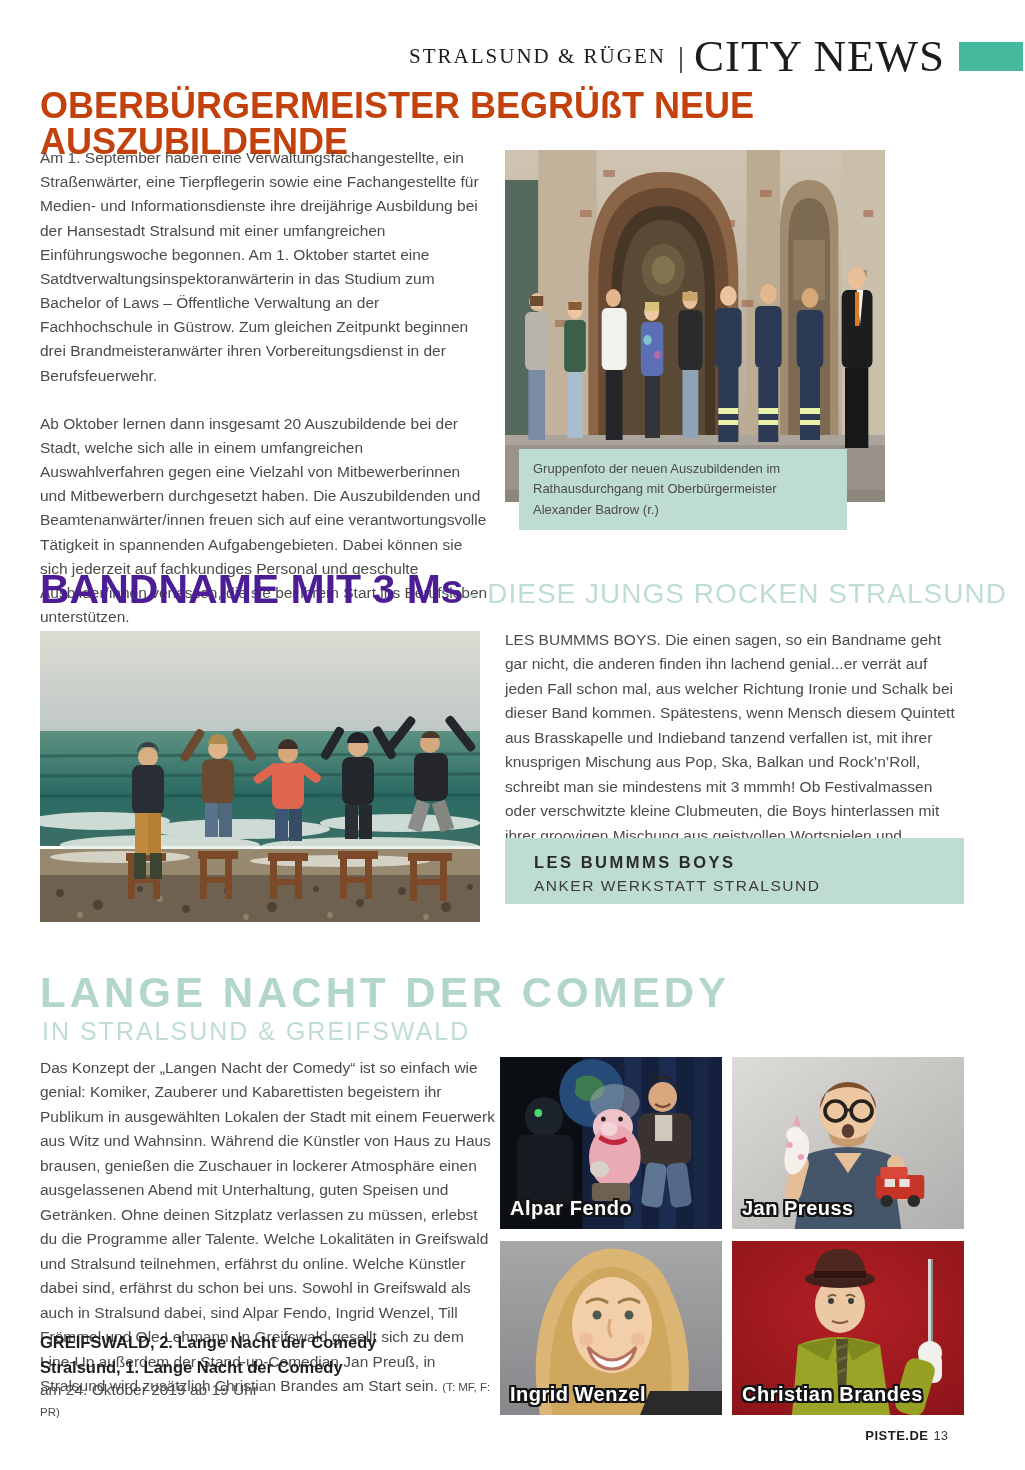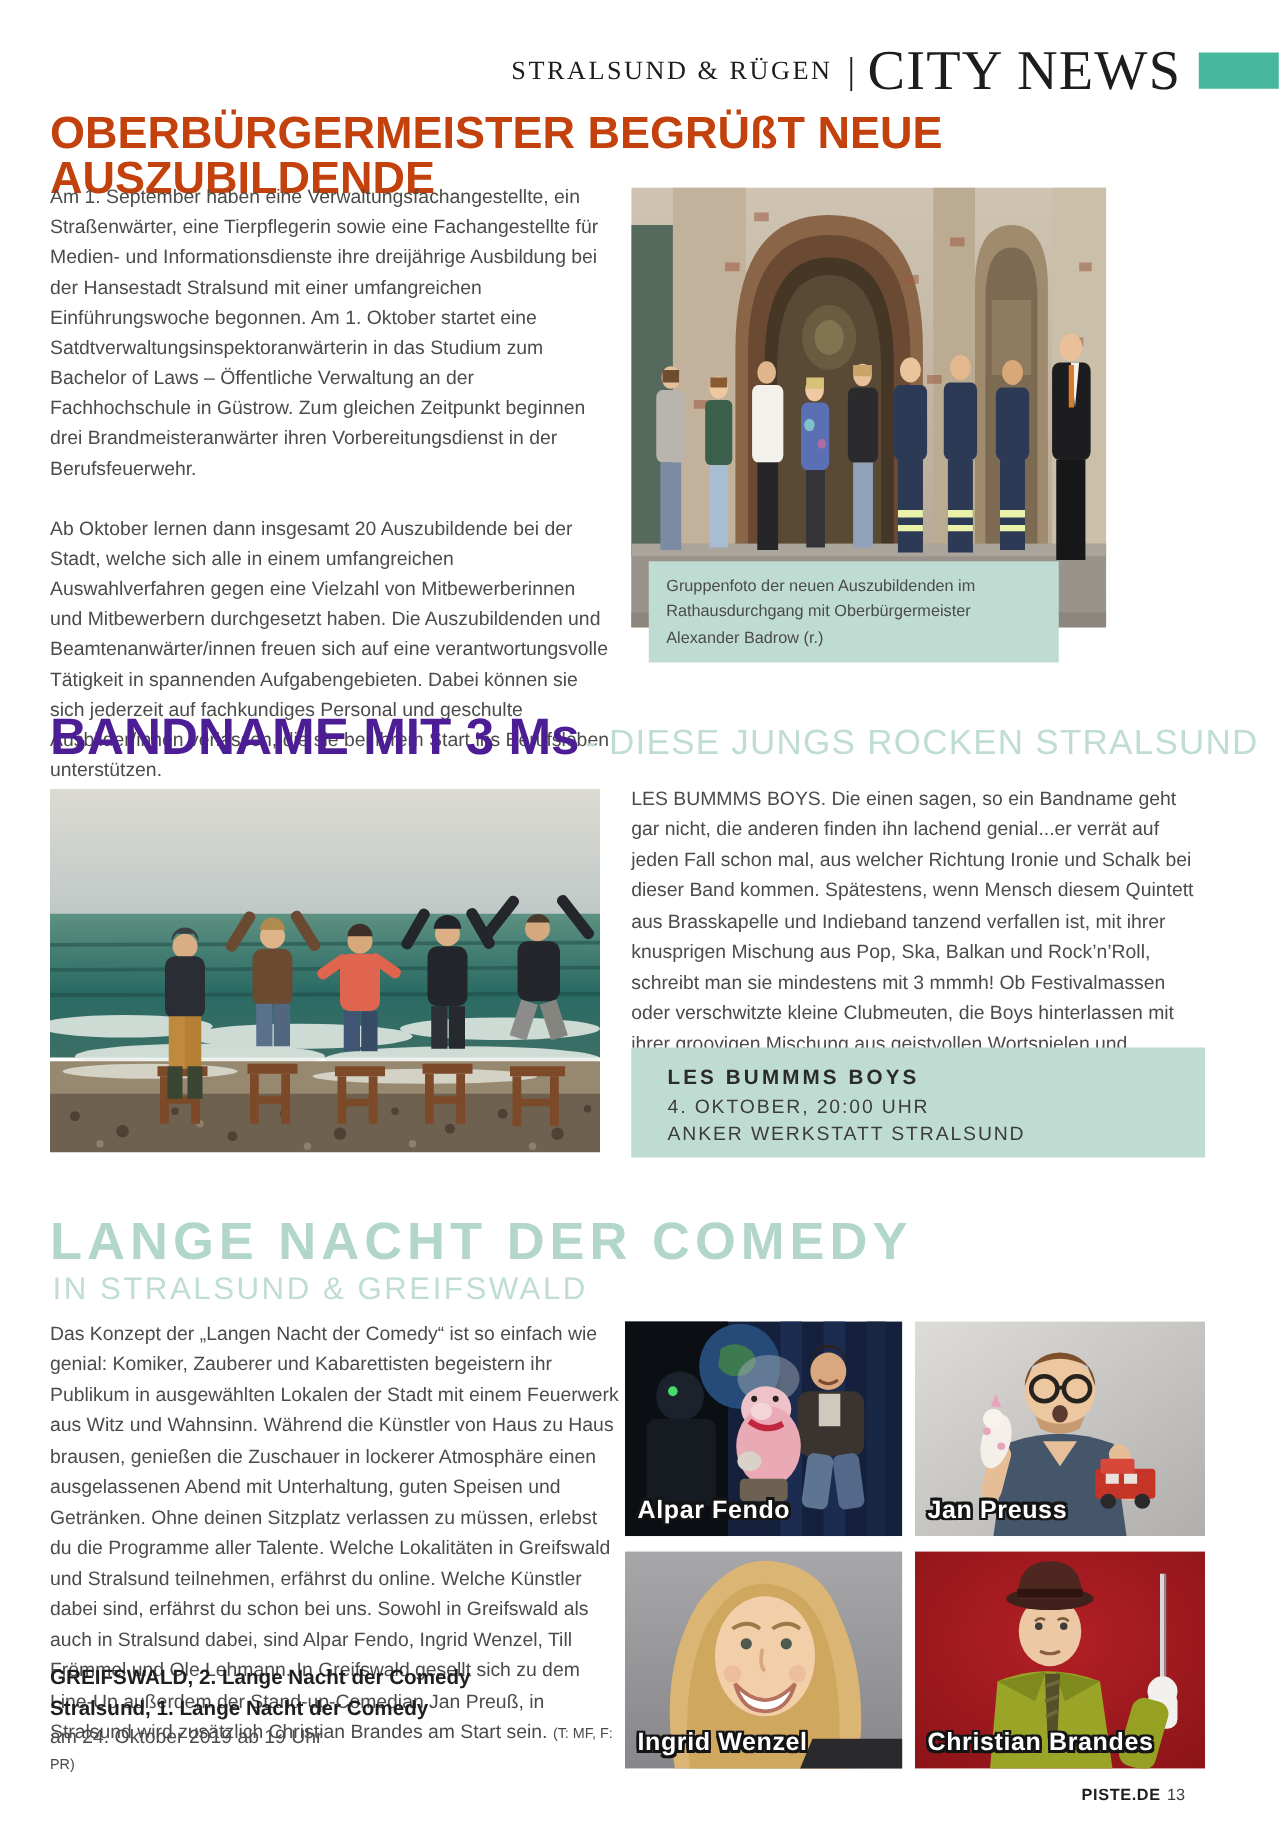--- a/index.html
+++ b/index.html
@@ -33,21 +33,21 @@
 
   
   .art1-photo{position:absolute;left:505px;top:150px;width:380px;height:352px;}
   .art1-photo svg{display:block;width:100%;height:100%;}
   .photo-caption{position:absolute;left:14px;bottom:-28px;width:300px;background:#bfdcd3;
                  padding:10px 14px 9px 14px;font-size:13px;line-height:1.6;color:#4b4b49;}
   .band-photo{position:absolute;left:40px;top:631px;width:440px;height:291px;}
   .band-photo svg{display:block;width:100%;height:100%;}
 
   
-  .event-box{position:absolute;left:505px;top:838px;width:459px;height:88px;background:#bfdcd3;box-sizing:border-box;padding:15px 0 0 29px;}
+  .event-box{position:absolute;left:505px;top:838px;width:459px;height:66px;background:#bfdcd3;box-sizing:border-box;padding:15px 0 0 29px;}
   .event-name{font-size:16.5px;font-weight:bold;letter-spacing:2.5px;color:#2b2b2a;margin-bottom:5px;}
   .event-line{font-size:15.5px;letter-spacing:1.5px;color:#3c3c3a;margin-bottom:4px;}
 
   .comedy-dates{position:absolute;left:40px;top:1332px;}
   .date-title{font-size:16.5px;font-weight:bold;color:#1f1f1d;line-height:1.25;margin-bottom:4px;}
   .date-when{font-size:15.5px;color:#4b4b49;margin-bottom:7px;}
 
   
   .photo-grid{position:absolute;left:500px;top:1057px;display:grid;grid-template-columns:222px 232px;grid-template-rows:172px 174px;gap:12px 10px;}
   .pcell{position:relative;overflow:hidden;}
@@ -302,21 +302,20 @@
       <rect x="396" y="170" width="14" height="30" fill="#85857f" transform="rotate(-18 403 185)"></rect>
     </svg>
   </div>
 
   <div class="band-text bodycol">
     <p><span>LES BUMMMS BOYS. Die einen sagen, so ein Bandname geht gar nicht, die anderen finden ihn lachend genial...er verrät auf jeden Fall schon mal, aus welcher Richtung Ironie und Schalk bei dieser Band kommen. Spätestens, wenn Mensch diesem Quintett aus Brasskapelle und Indieband tanzend verfallen ist, mit ihrer knusprigen Mischung aus Pop, Ska, Balkan und Rock’n’Roll, schreibt man sie mindestens mit 3 mmmh! Ob Festivalmassen oder verschwitzte kleine Clubmeuten, die Boys hinterlassen mit ihrer groovigen Mischung aus geistvollen Wortspielen und treibenden Beats für Kopf und Bauch einfach mal richtig gute Laune! </span><span class="credit">(T&amp;F: PR)</span></p>
   </div>
 
   <div class="event-box">
     <div class="event-name">LES BUMMMS BOYS</div>
-    <div class="event-line">4. OKTOBER, 20:00 UHR</div>
     <div class="event-line">ANKER WERKSTATT STRALSUND</div>
   </div>
 
   <div class="h3main">LANGE NACHT DER COMEDY</div>
   <div class="h3sub">IN STRALSUND &amp; GREIFSWALD</div>
 
   <div class="comedy-text bodycol">
     <p><span>Das Konzept der „Langen Nacht der Comedy“ ist so einfach wie genial: Komiker, Zauberer und Kabarettisten begeistern ihr Publikum in ausgewählten Lokalen der Stadt mit einem Feuerwerk aus Witz und Wahnsinn. Während die Künstler von Haus zu Haus brausen, genießen die Zuschauer in lockerer Atmosphäre einen ausgelassenen Abend mit Unterhaltung, guten Speisen und Getränken. Ohne deinen Sitzplatz verlassen zu müssen, erlebst du die Programme aller Talente. Welche Lokalitäten in Greifswald und Stralsund teilnehmen, erfährst du online. Welche Künstler dabei sind, erfährst du schon bei uns. Sowohl in Greifswald als auch in Stralsund dabei, sind Alpar Fendo, Ingrid Wenzel, Till Frömmel und Ole Lehmann. In Greifswald gesellt sich zu dem Line-Up außerdem der Stand-up-Comedian Jan Preuß, in Stralsund wird zusätzlich Christian Brandes am Start sein. </span><span class="credit">(T: MF, F: PR)</span></p>
   </div>
 

